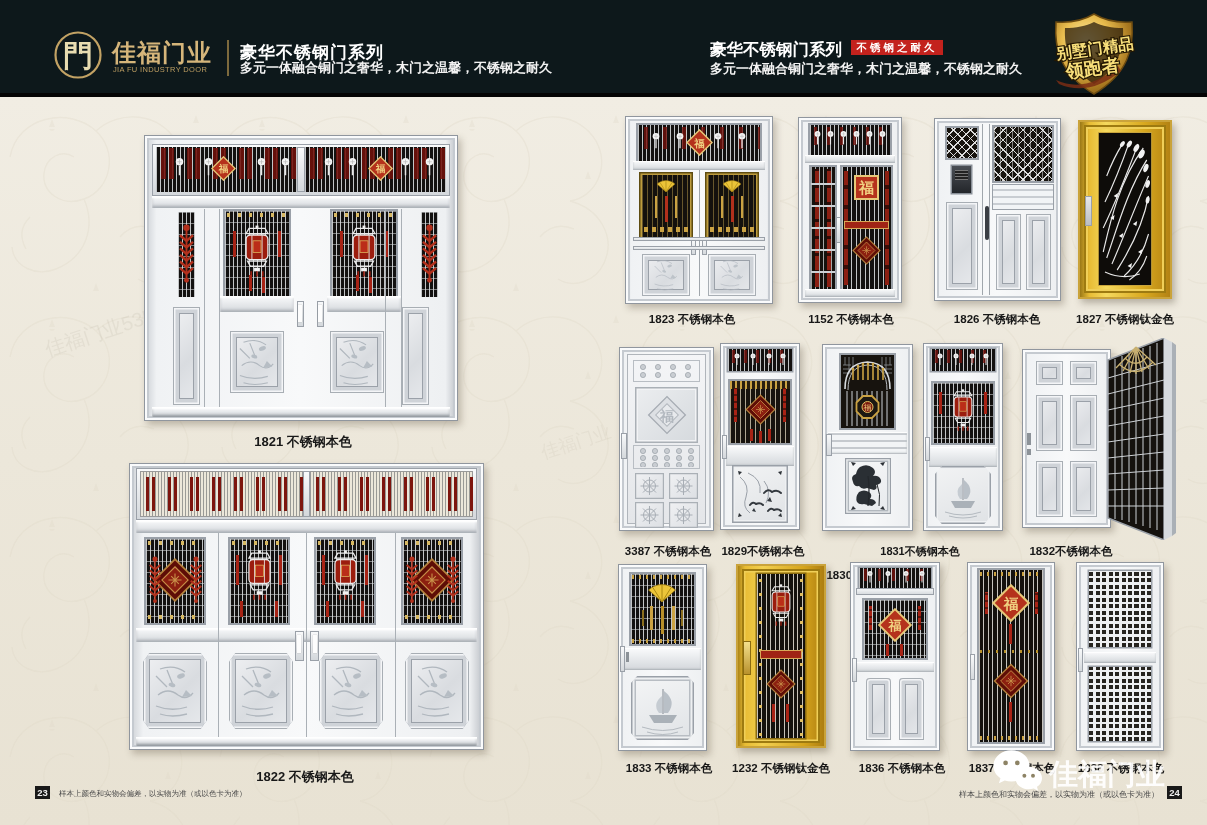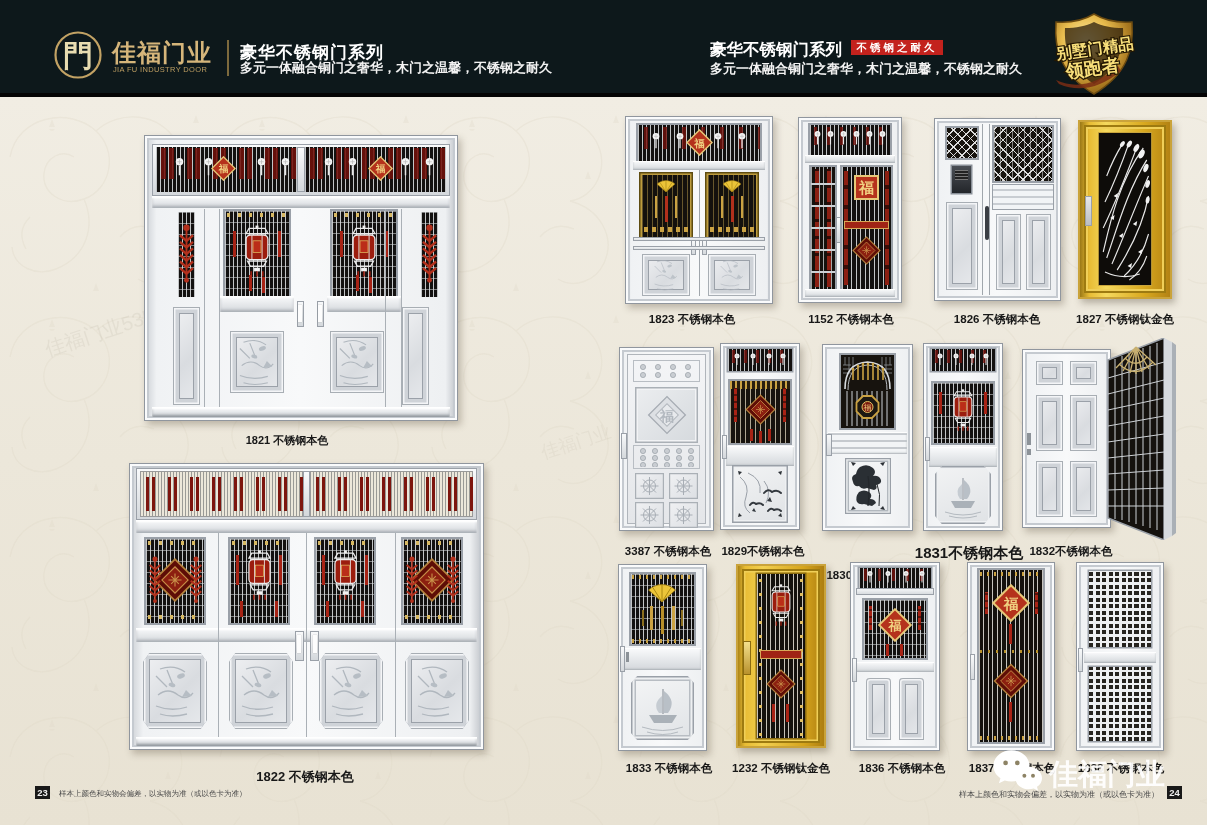--- a/index.html
+++ b/index.html
@@ -247,21 +247,21 @@
   <div class="panelE" style="left:258px;top:172px;width:27px;height:98px;"></div>
 
   <div class="abs" style="left:60px;top:74px;width:1px;height:204px;background:#aab0b6;"></div>
   <div class="abs" style="left:75px;top:74px;width:1px;height:204px;background:#aab0b6;"></div>
   <div class="abs" style="left:241px;top:74px;width:1px;height:204px;background:#aab0b6;"></div>
   <div class="abs" style="left:257px;top:74px;width:1px;height:204px;background:#aab0b6;"></div>
 
   <div class="silv" style="left:8px;top:272px;width:298px;height:10px;box-shadow:inset 0 2px 2px #fff,inset 0 -2px 3px #90969c;"></div>
 </div>
 
-<div class="lbl" style="left:287px;top:433px;font-size:11px;">1821 不锈钢本色</div>
+<div class="lbl" style="left:303px;top:433px;font-size:13px;">1821 不锈钢本色</div>
 
 <div id="d1822" class="door" style="left:129px;top:463px;width:355px;height:287px;">
 
   <div class="silv" style="left:7px;top:5px;width:341px;height:52px;"></div>
 
   <div class="abs" style="left:11px;top:8px;width:163px;height:46px;background:#ece7da repeating-linear-gradient(90deg,#9a9a96 0 1px,transparent 1px 3px);box-shadow:inset 0 0 0 1px #999;"></div>
 
   <div class="abs" style="left:181px;top:8px;width:163px;height:46px;background:#ece7da repeating-linear-gradient(90deg,#9a9a96 0 1px,transparent 1px 3px);box-shadow:inset 0 0 0 1px #999;"></div>
 
   <div class="abs" style="left:11px;top:14px;width:163px;height:34px;background:repeating-linear-gradient(90deg,transparent 0 6px,#7d150e 6px 9px,transparent 9px 12px,#7d150e 12px 15px,transparent 15px 22px);"></div>
@@ -720,21 +720,21 @@
 
   <div class="abs" style="left:12px;top:123px;width:56px;height:58px;background:linear-gradient(160deg,#f2f3f4,#dfe2e5);box-shadow:inset 0 0 0 1.5px #9aa0a8,inset 0 0 0 3px #eef0f2;clip-path:polygon(12% 0,88% 0,100% 14%,100% 86%,88% 100%,12% 100%,0 86%,0 14%);"></div>
   <svg class="abs" style="left:16px;top:127px;" width="48" height="50">
     <path d="M24,8 v22" stroke="#9aa0a8" stroke-width="1.2"></path>
     <path d="M25,10 q11,9 3,19 l-3,0 z" fill="#b9c0c7"></path>
     <path d="M23,14 q-8,7 -2,15 l2,0 z" fill="#c6ccd2"></path>
     <path d="M12,31 h24 l-4,7 h-16 z" fill="#aab1b8"></path>
     <path d="M6,42 q18,6 36,0 M10,46 q14,4 28,0" stroke="#b4bac0" fill="none" stroke-width="1"></path>
   </svg>
 </div>
-<div class="lbl" style="left:969px;top:544px;font-size:15px;">1831不锈钢本色</div>
+<div class="lbl" style="left:920px;top:544px;font-size:11px;">1831不锈钢本色</div>
 
 <div id="d1832" class="door" style="left:1022px;top:349px;width:89px;height:179px;">
 
   <div class="panelE" style="left:14px;top:12px;width:27px;height:24px;"></div>
   <div class="panelE" style="left:48px;top:12px;width:27px;height:24px;"></div>
   <div class="panelE" style="left:14px;top:46px;width:27px;height:56px;"></div>
   <div class="panelE" style="left:48px;top:46px;width:27px;height:56px;"></div>
   <div class="panelE" style="left:14px;top:112px;width:27px;height:56px;"></div>
   <div class="panelE" style="left:48px;top:112px;width:27px;height:56px;"></div>
 

